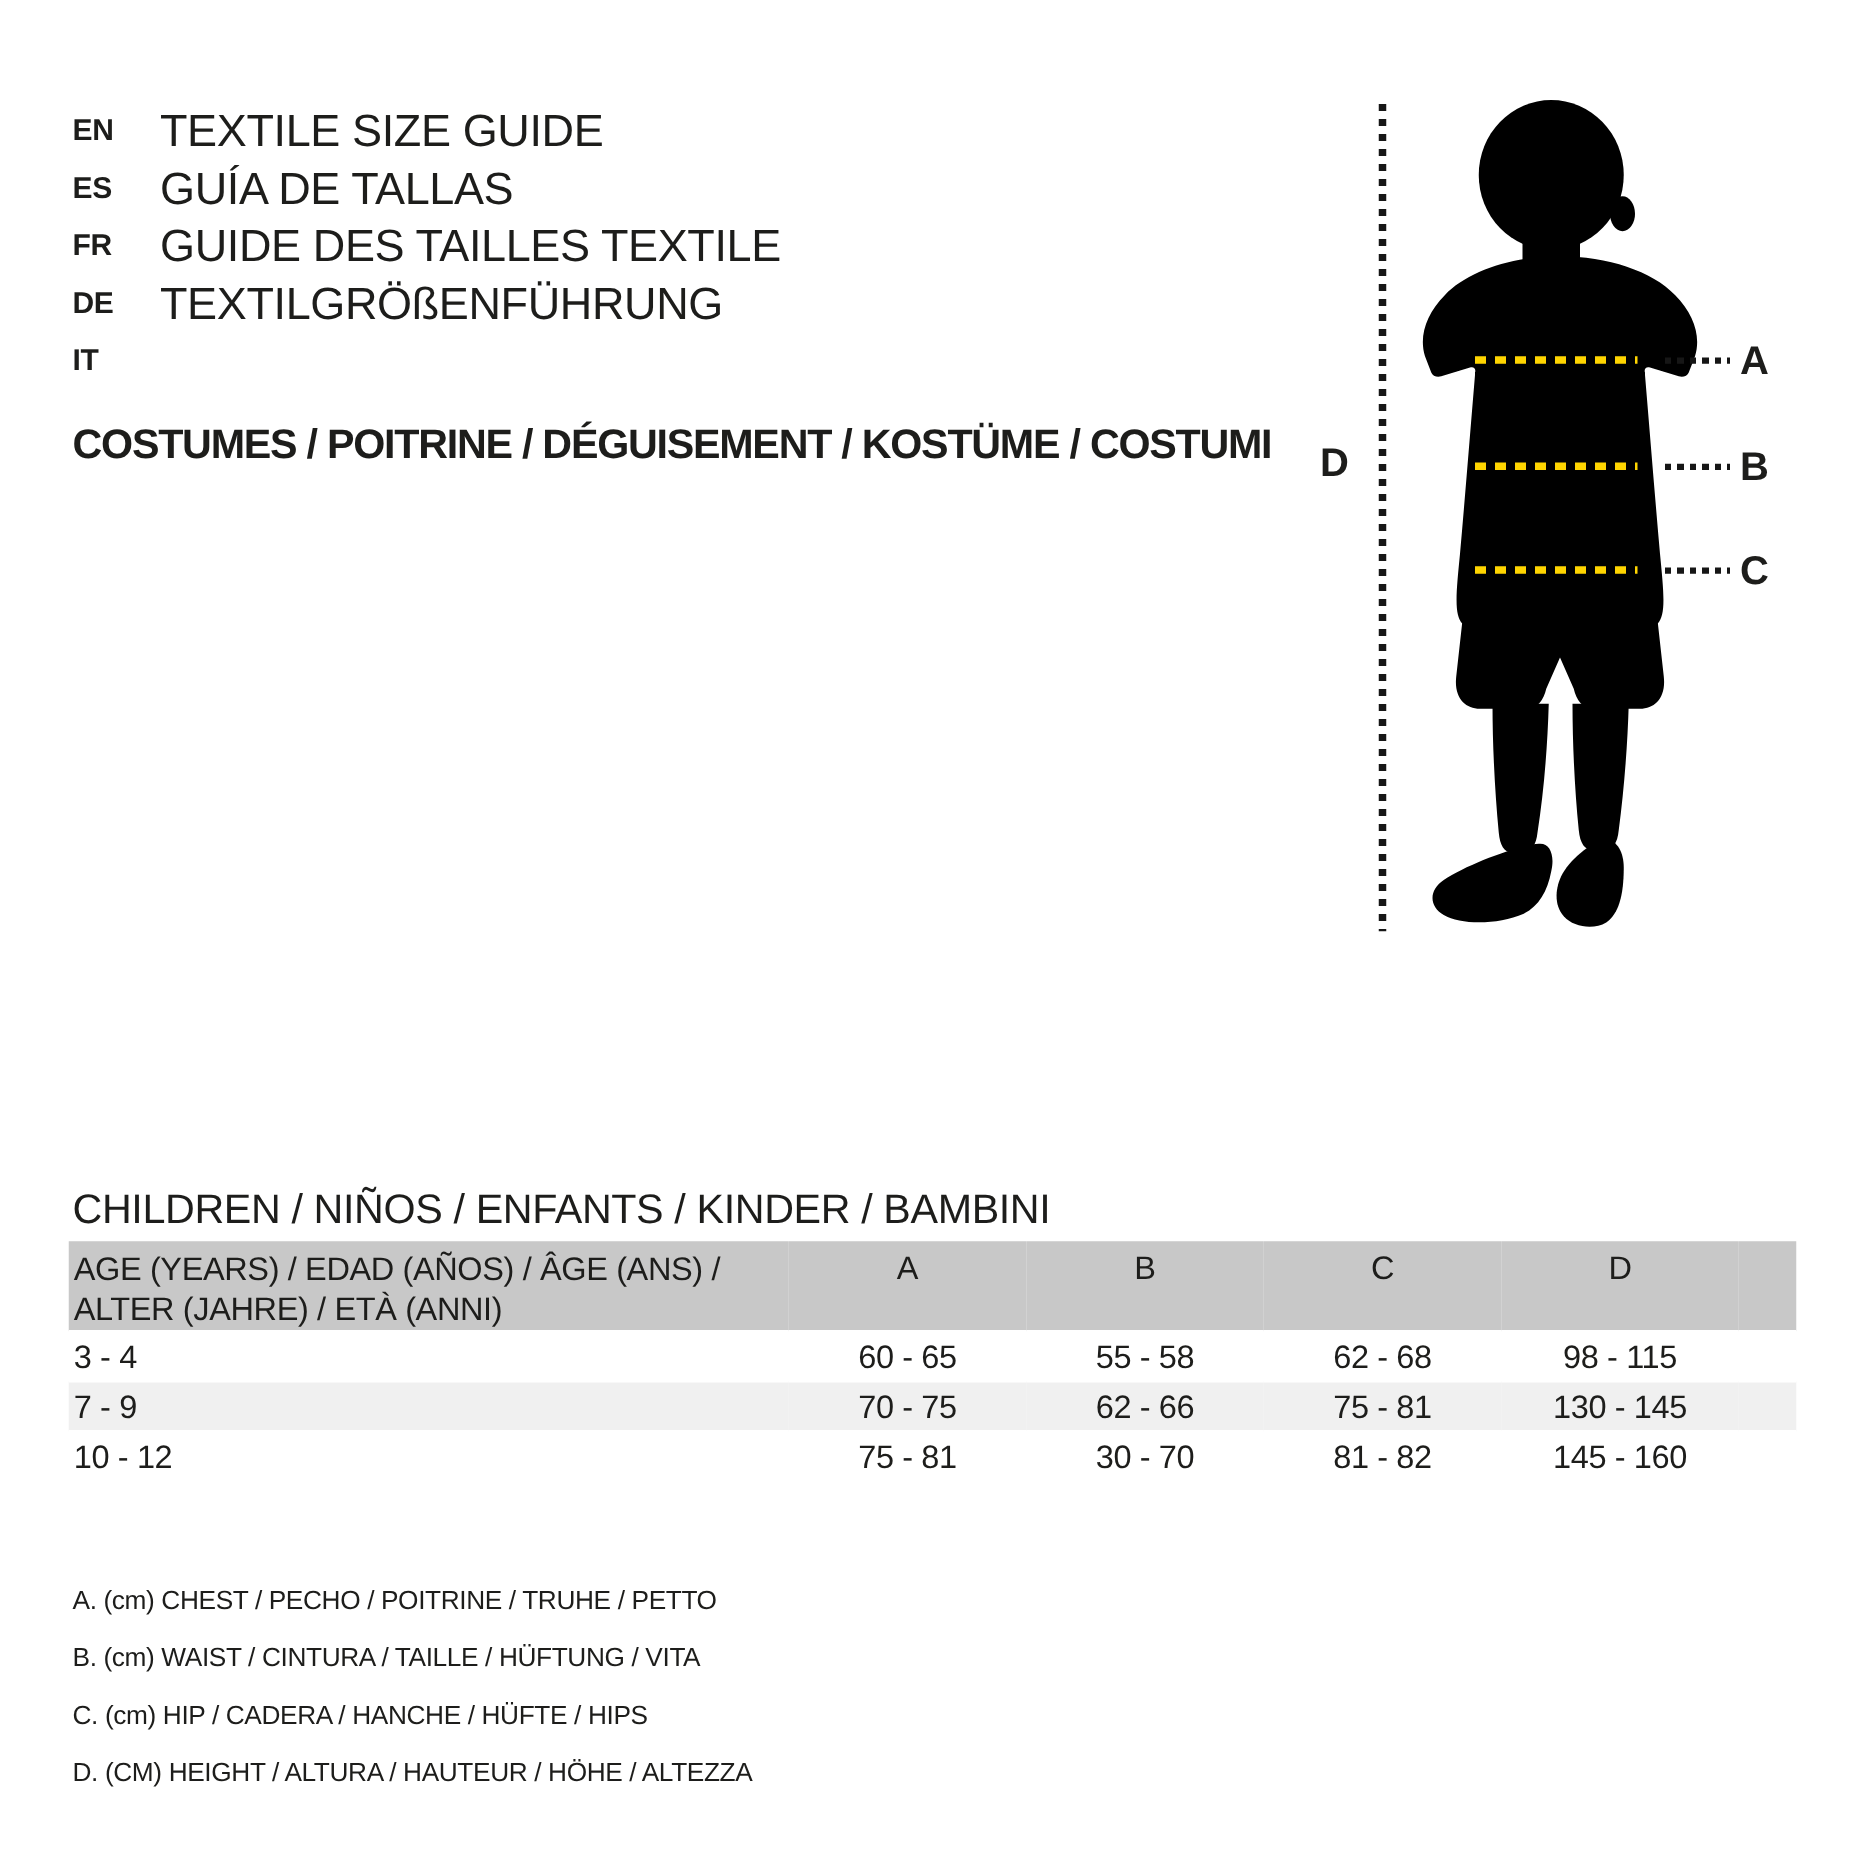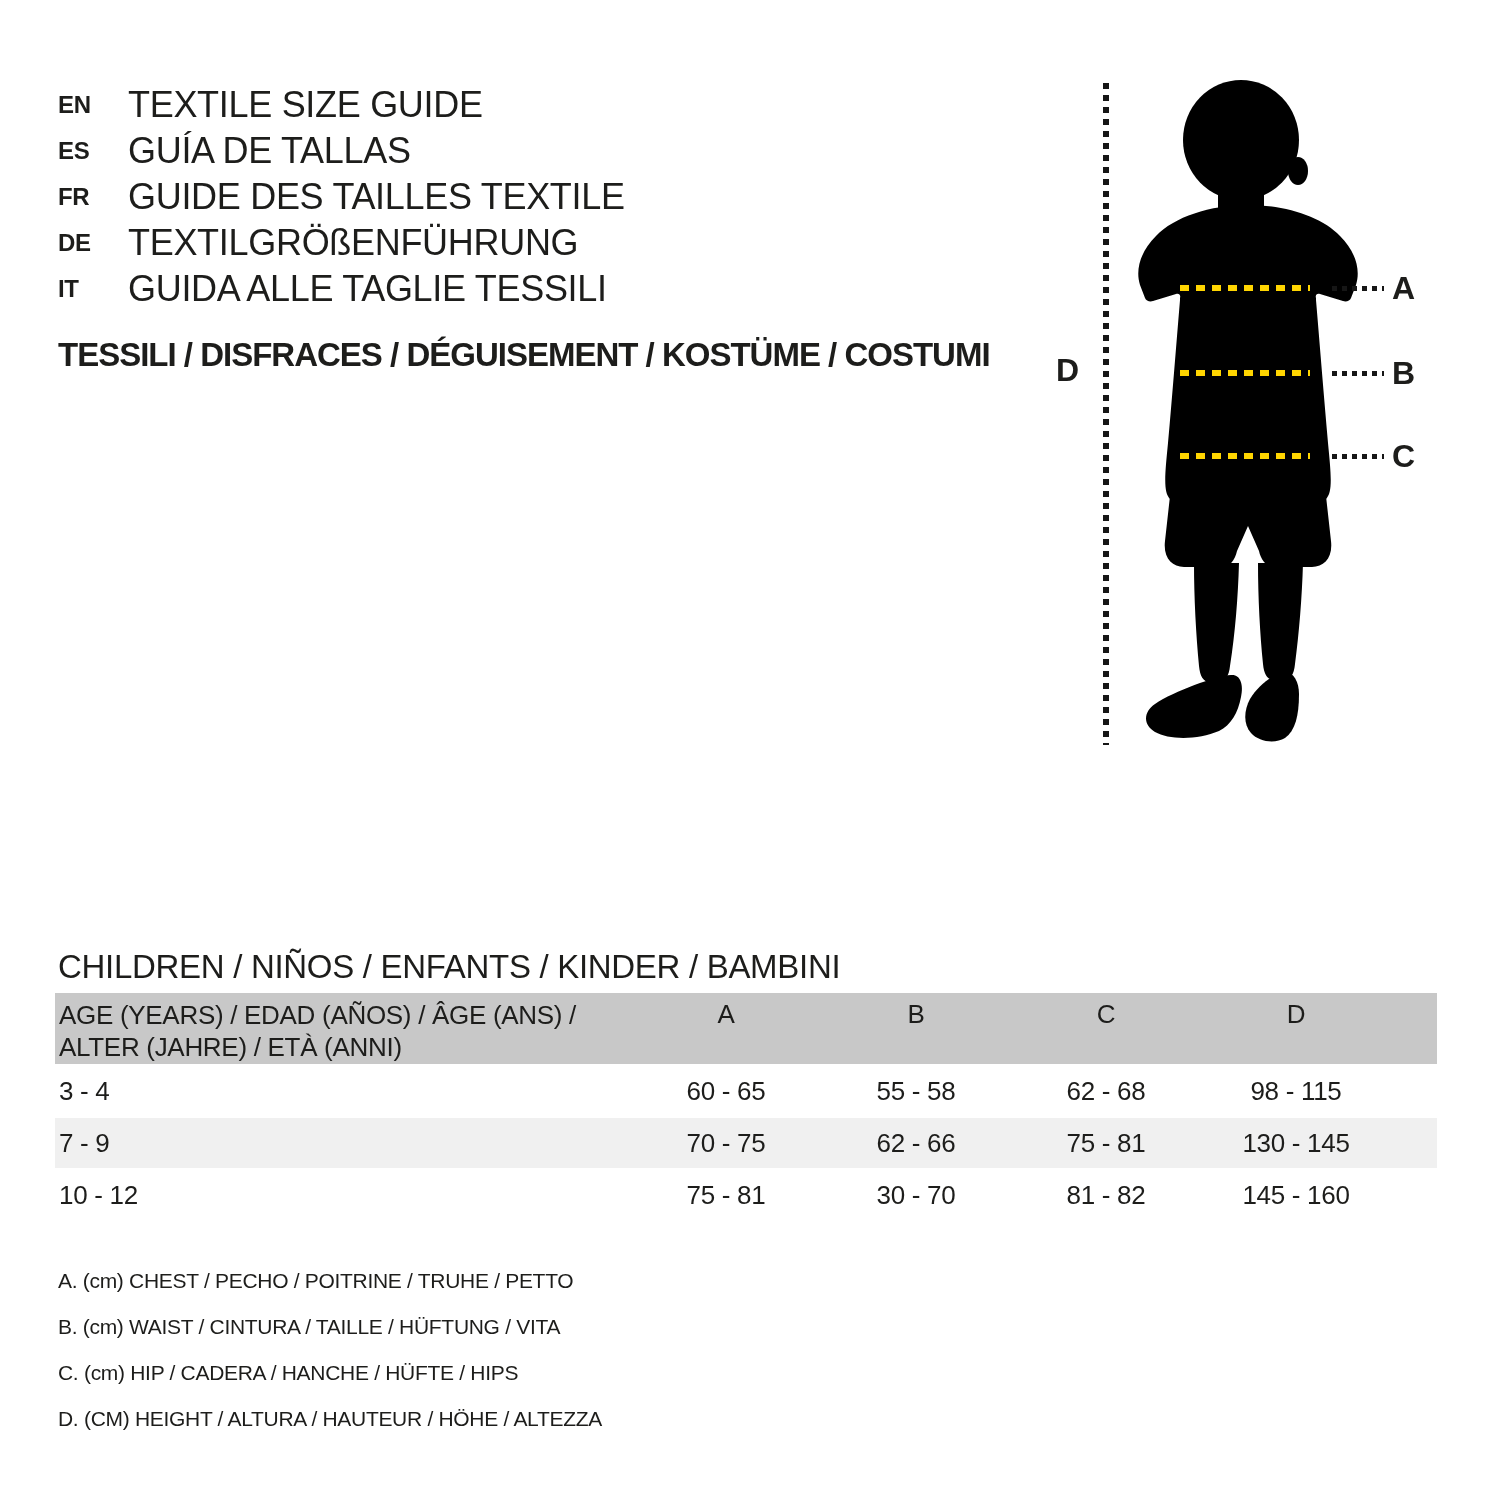--- a/index.html
+++ b/index.html
@@ -47,21 +47,21 @@
   
   .children-title { position:absolute; left:58px; top:948px; font-size:33px; font-weight:500; letter-spacing:-0.3px; }
   .size-table {
     position:absolute; left:55px; top:993px; width:1382px;
     border-collapse:collapse; table-layout:fixed;
     font-size:26px; letter-spacing:-0.3px;
   }
   .size-table th { font-weight:400; text-align:center; vertical-align:top; padding-top:6px; }
   .size-table thead th { background:#c8c8c8; height:72px; }
   .size-table th.age-th { text-align:left; padding-left:4px; line-height:32px; }
-  .size-table td { text-align:center; height:52px; }
+  .size-table td { text-align:center; height:40px; }
   .size-table td.age-td { text-align:left; padding-left:4px; }
   .size-table tbody tr { border-top:2px solid #ffffff; }
   .size-table tbody tr:nth-child(even) { background:#f0f0f0; }
 
   
   .legend { position:absolute; left:58px; top:1258px; list-style:none; }
   .legend li { font-size:21px; line-height:46px; letter-spacing:-0.3px; font-weight:500; }
 </style>
 </head>
 <body>
@@ -78,25 +78,24 @@
   <div class="lang-row">
     <span class="lang-code">FR</span>
     <span class="lang-label">GUIDE DES TAILLES TEXTILE</span>
   </div>
   <div class="lang-row">
     <span class="lang-code">DE</span>
     <span class="lang-label">TEXTILGRÖßENFÜHRUNG</span>
   </div>
   <div class="lang-row">
     <span class="lang-code">IT</span>
-    <span class="lang-label">GUIDA ALLE TAGLIE TESSILI</span>
   </div>
 </div>
 
-<div class="costumes-title">TESSILI / DISFRACES / DÉGUISEMENT / KOSTÜME / COSTUMI</div>
+<div class="costumes-title">COSTUMES / POITRINE / DÉGUISEMENT / KOSTÜME / COSTUMI</div>
 
 <div class="figure" style="--yline:#ffd500;">
   <div class="v-dotted"></div>
   <div class="d-label">D</div>
 
   <svg class="silhouette" viewBox="0 0 240 670" width="240" height="670" aria-hidden="true">
     <g fill="#000000">
       <ellipse cx="113" cy="62" rx="58" ry="60"></ellipse>
       <ellipse cx="170" cy="93" rx="10" ry="14"></ellipse>
       <rect x="90" y="104" width="46" height="34"></rect>

